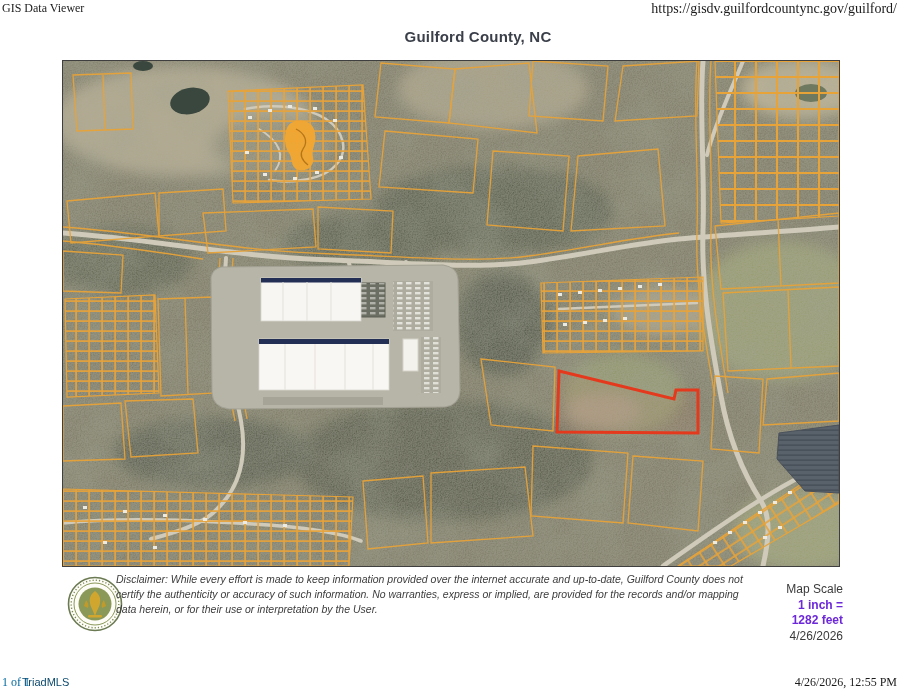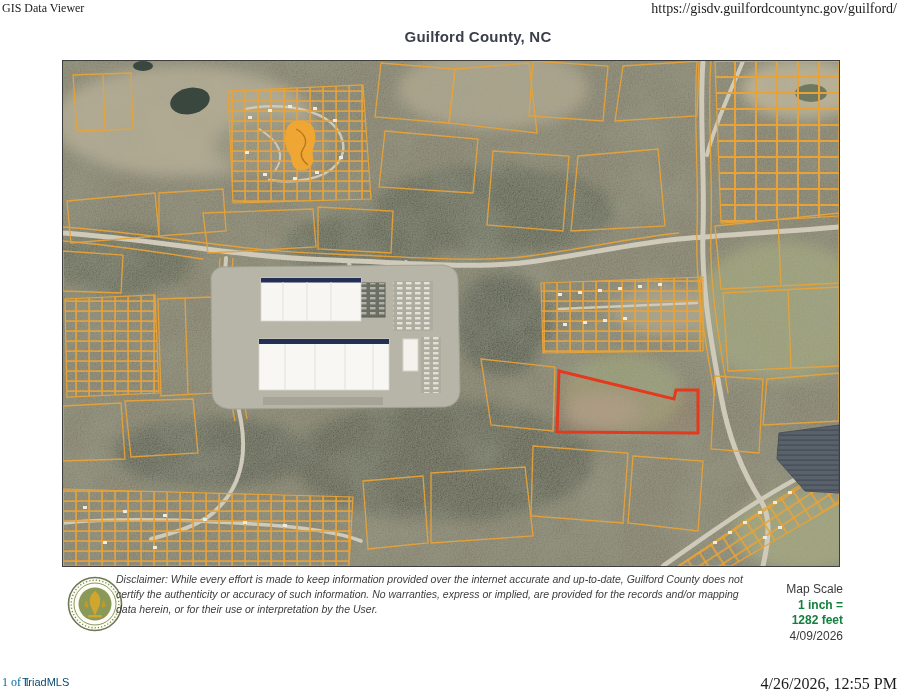--- a/index.html
+++ b/index.html
@@ -14,24 +14,24 @@
     font-size:15px;font-weight:bold;color:#3a3f49;letter-spacing:.2px;margin-left:28px;}
   .map-frame{position:absolute;left:62px;top:60px;width:776px;height:505px;
     border:1px solid #3f3f3f;box-sizing:content-box;background:#7b7963;}
   .map-frame svg{display:block;}
   .bottom-bar{position:absolute;left:62px;top:568px;width:776px;height:70px;}
   .seal{position:absolute;left:5px;top:8px;width:56px;height:56px;}
   .disclaimer{position:absolute;left:54px;top:4px;width:628px;
     font-size:10.5px;font-style:italic;color:#3d3d3d;line-height:1.45;}
   .scale-block{position:absolute;left:671px;top:14px;width:110px;text-align:right;
     color:#3a3a3a;font-size:12px;line-height:15.5px;}
-  .scale-value{font-weight:bold;color:#15803d;margin-left:47px;}
+  .scale-value{font-weight:bold;color:#6d28d9;margin-left:47px;}
   .page-number{position:absolute;left:2px;top:675px;font-size:12px;color:#0369a1;z-index:2;}
   .watermark{position:absolute;left:22px;top:676px;font-size:11px;color:#0c4a6e;z-index:1;}
-  .timestamp{position:absolute;right:3px;top:675px;font-size:16px;color:#1b1b1b;}
+  .timestamp{position:absolute;right:3px;top:675px;font-size:12px;color:#1b1b1b;}
 </style>
 </head>
 <body>
 
 <div class="print-hdr-left serif">GIS Data Viewer</div>
 <div class="print-hdr-right serif">https://gisdv.guilfordcountync.gov/guilford/</div>
 
 <div class="map-title">Guilford County, NC</div>
 
 <div class="map-frame">
@@ -231,19 +231,19 @@
     <circle cx="28" cy="28" r="16.5" fill="#8a9858"></circle>
     <path d="M28,15 C32,18 34,22 33,27 C32.5,31 30,34 28,40 C26,34 23.5,31 23,27 C22,22 24,18 28,15 Z" fill="#d1a62e"></path>
     <path d="M19,24 C21,26 22,29 21,32 L17,30 Z" fill="#c29a2a"></path>
     <path d="M37,24 C35,26 34,29 35,32 L39,30 Z" fill="#c29a2a"></path>
     <rect x="21" y="39" width="14" height="2.4" rx="1.2" fill="#d1a62e"></rect>
   </svg>
   <div class="disclaimer">Disclaimer: While every effort is made to keep information provided over the internet accurate and up-to-date, Guilford County does not certify the authenticity or accuracy of such information. No warranties, express or implied, are provided for the records and/or mapping data herein, or for their use or interpretation by the User.</div>
   <div class="scale-block">
     <div>Map Scale</div>
     <div class="scale-value">1 inch = 1282 feet</div>
-    <div>4/09/2026</div>
+    <div>4/26/2026</div>
   </div>
 </div>
 
 <div class="watermark">TriadMLS</div>
 <div class="page-number serif">1 of 1</div>
 <div class="timestamp serif">4/26/2026, 12:55 PM</div>
 
 </body></html>

